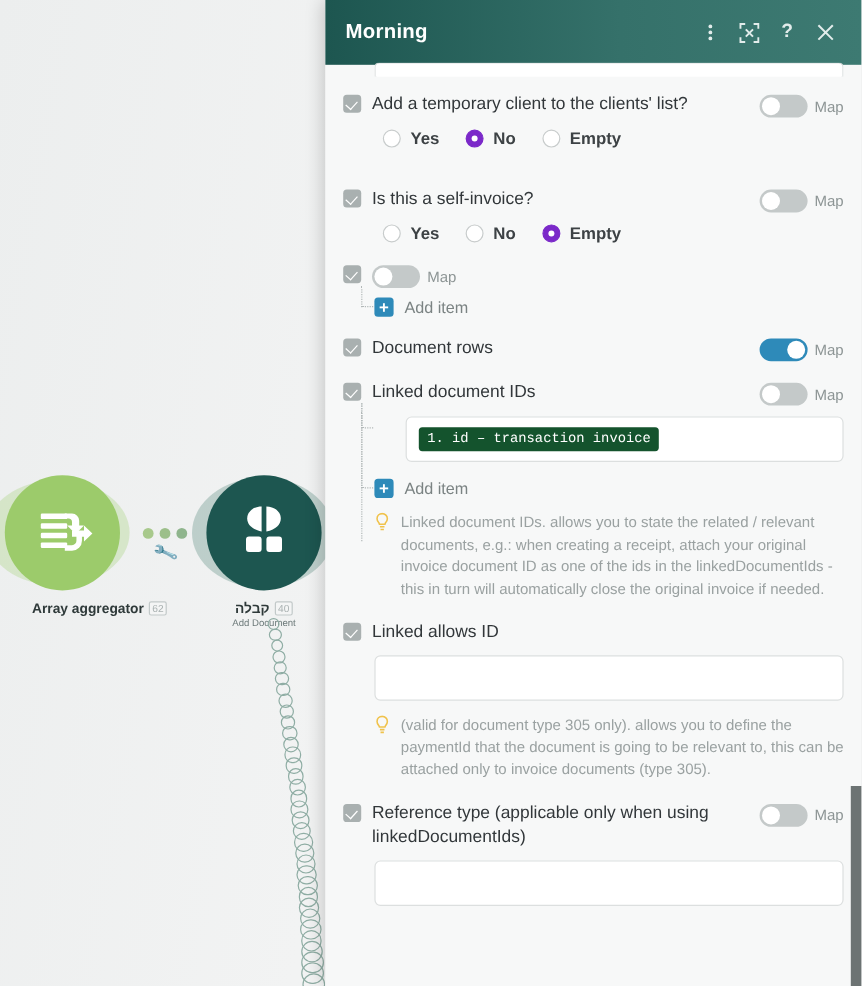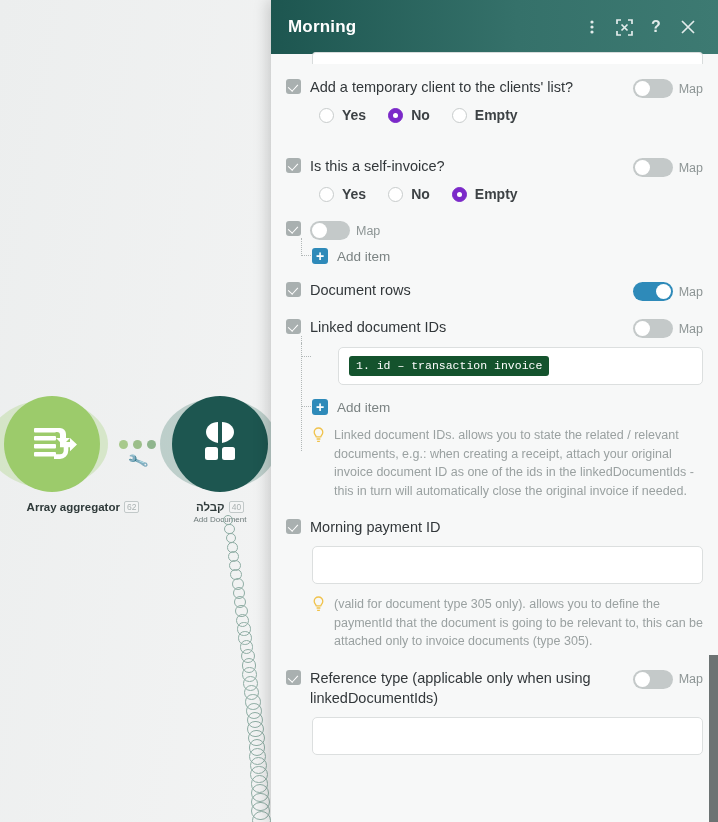--- a/index.html
+++ b/index.html
@@ -416,21 +416,21 @@
             <path d="M4.6 12h3.8M5.1 14.3h2.8"></path>
           </svg>
         </span>
         <span class="hint-txt">Linked document IDs. allows you to state the related / relevant documents, e.g.: when creating a receipt, attach your original invoice document ID as one of the ids in the linkedDocumentIds - this in turn will automatically close the original invoice if needed.</span>
       </div>
     </div>
 
     <div class="field" style="margin-top:17px;">
       <div class="field-head">
         <div class="chk"></div>
-        <div class="field-label">Morning payment ID</div>
+        <div class="field-label">Linked allows ID</div>
       </div>
       <div class="plain-box"></div>
       <div class="hint">
         <span class="bulb">
           <svg width="13" height="16" viewBox="0 0 13 16" fill="none" stroke="#f0c24b" stroke-width="1.3">
             <path d="M6.5 1C4 1 2.2 2.9 2.2 5.2c0 1.7 1 2.7 1.6 3.6l.4 1.1h4.6l.4-1.1c.6-.9 1.6-1.9 1.6-3.6C10.8 2.9 9 1 6.5 1z"></path>
             <path d="M4.6 12h3.8M5.1 14.3h2.8"></path>
           </svg>
         </span>
         <span class="hint-txt">(valid for document type 305 only). allows you to define the paymentId that the document is going to be relevant to, this can be attached only to invoice documents (type 305).</span>

